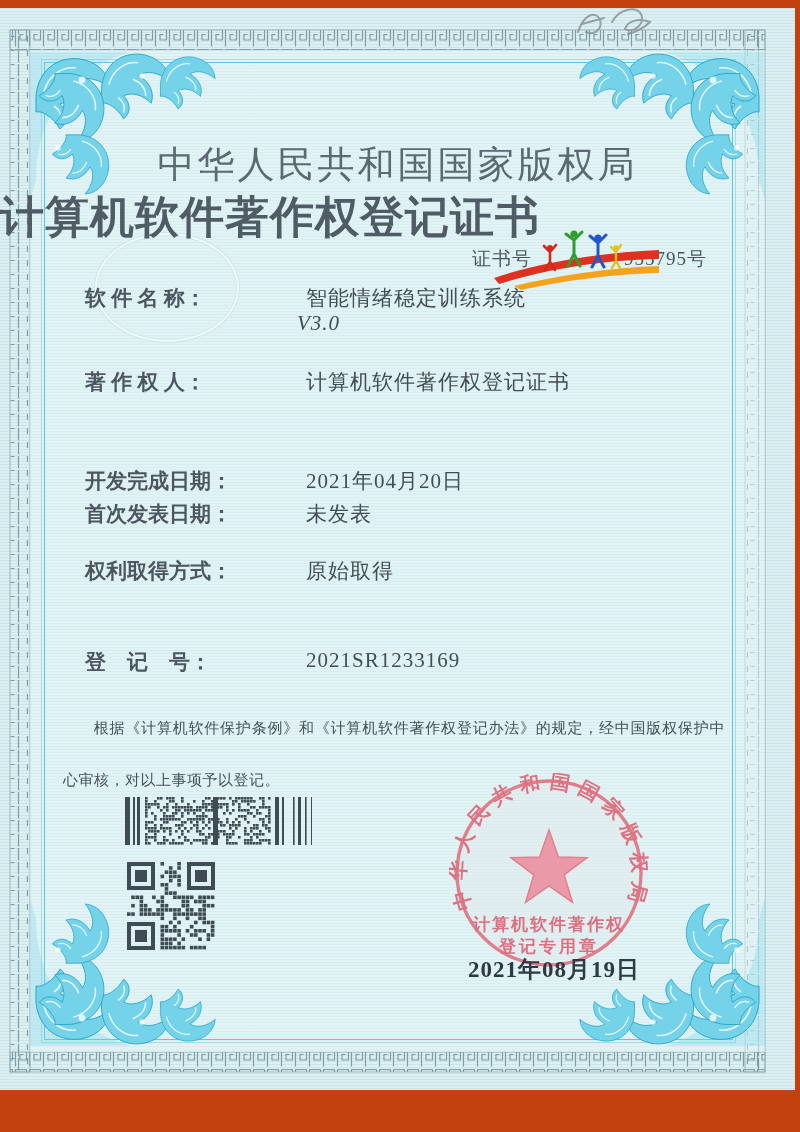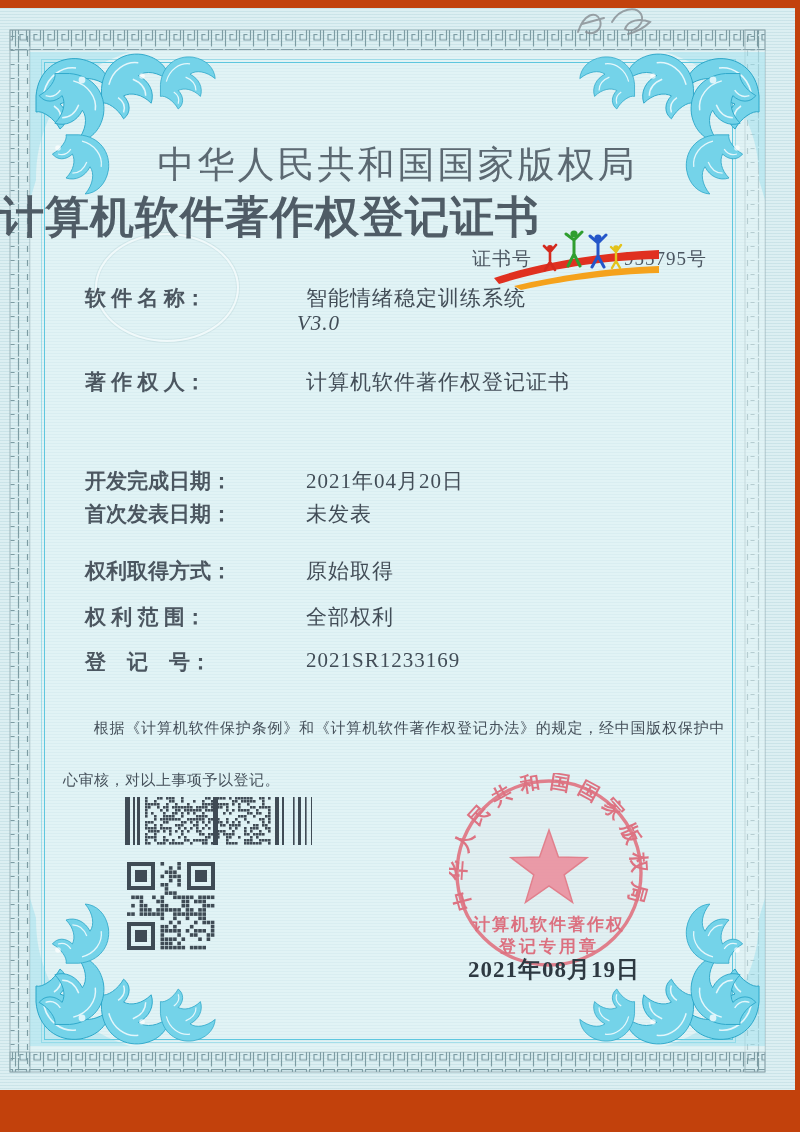--- a/index.html
+++ b/index.html
@@ -146,24 +146,20 @@
         <span class="lab">开发完成日期：</span>
         <span class="val valpos">2021年04月20日</span>
       </div>
       <div class="row" style="top:492px">
         <span class="lab">首次发表日期：</span>
         <span class="val valpos">未发表</span>
       </div>
       <div class="row" style="top:549px">
         <span class="lab">权利取得方式：</span>
         <span class="val valpos">原始取得</span>
-      </div>
-      <div class="row" style="top:595px">
-        <span class="lab">权 利 范 围：</span>
-        <span class="val valpos">全部权利</span>
       </div>
       <div class="row" style="top:640px">
         <span class="lab">登　记　号：</span>
         <span class="val valpos">2021SR1233169</span>
       </div>
 
       <div class="statement">根据《计算机软件保护条例》和《计算机软件著作权登记办法》的规定，经中国版权保护中心审核，对以上事项予以登记。</div>
 
       <svg style="position:absolute;left:125px;top:787px" width="192" height="52">
         <g fill="#3f4b55">

